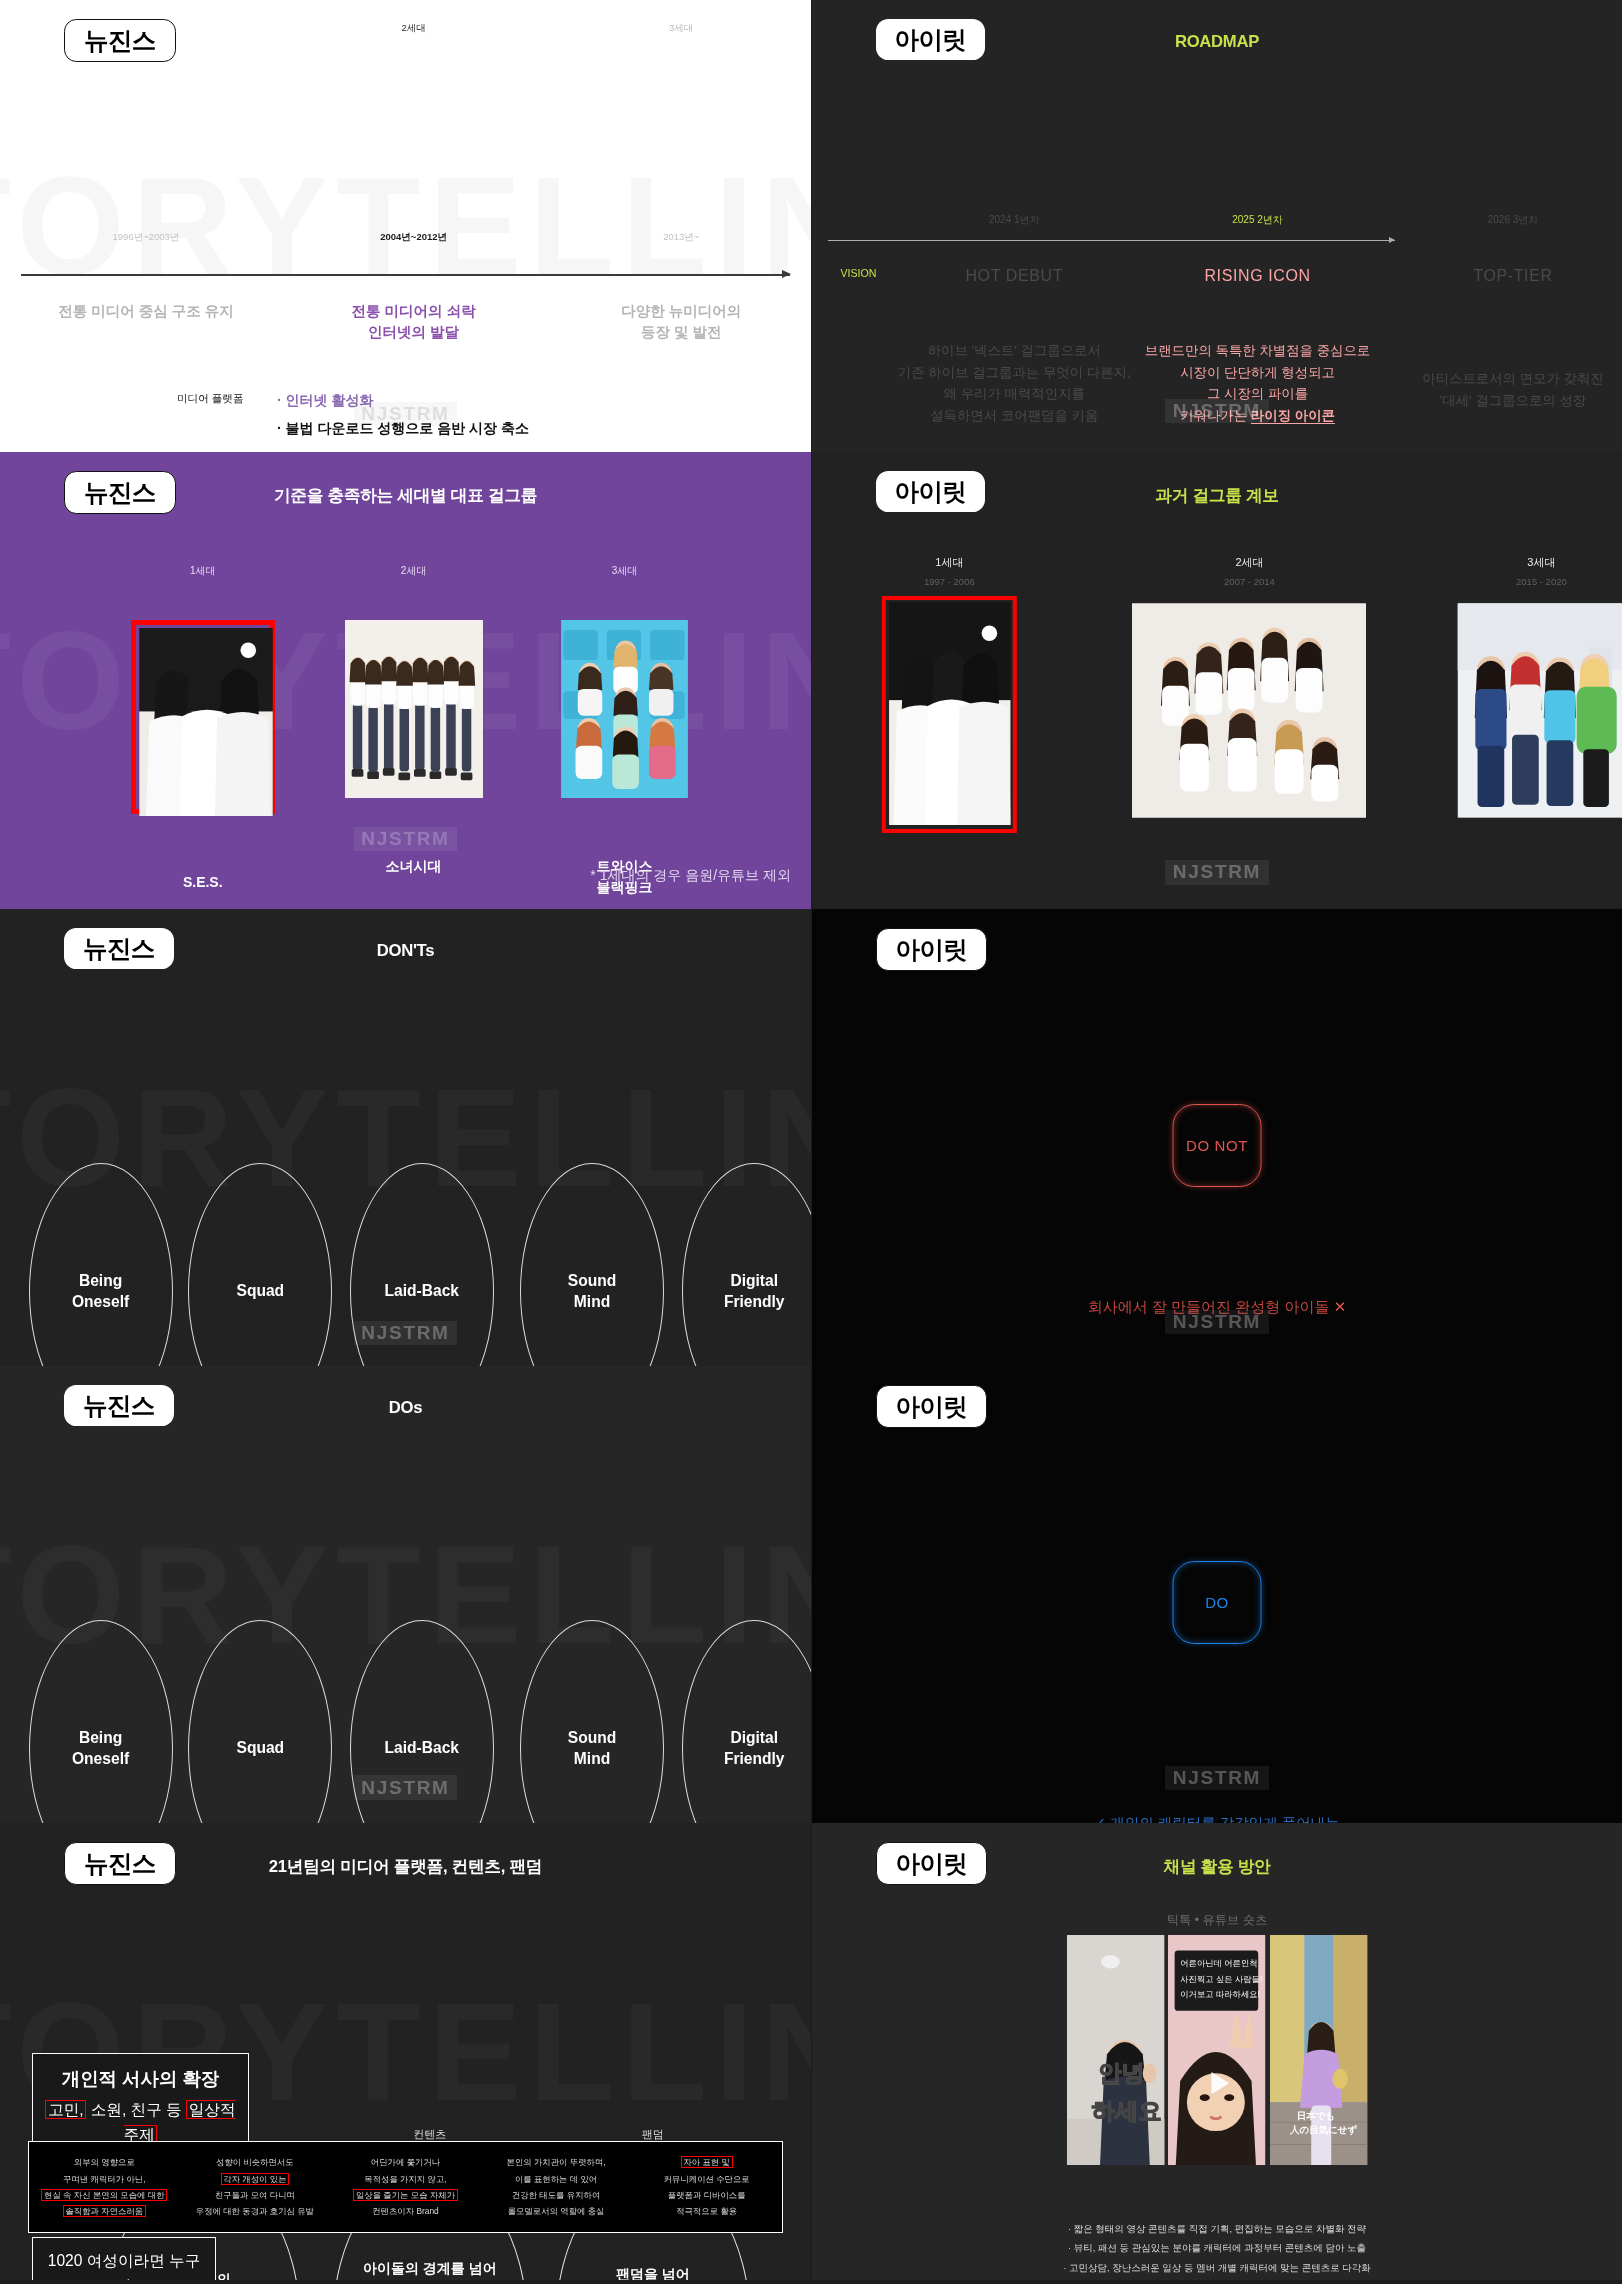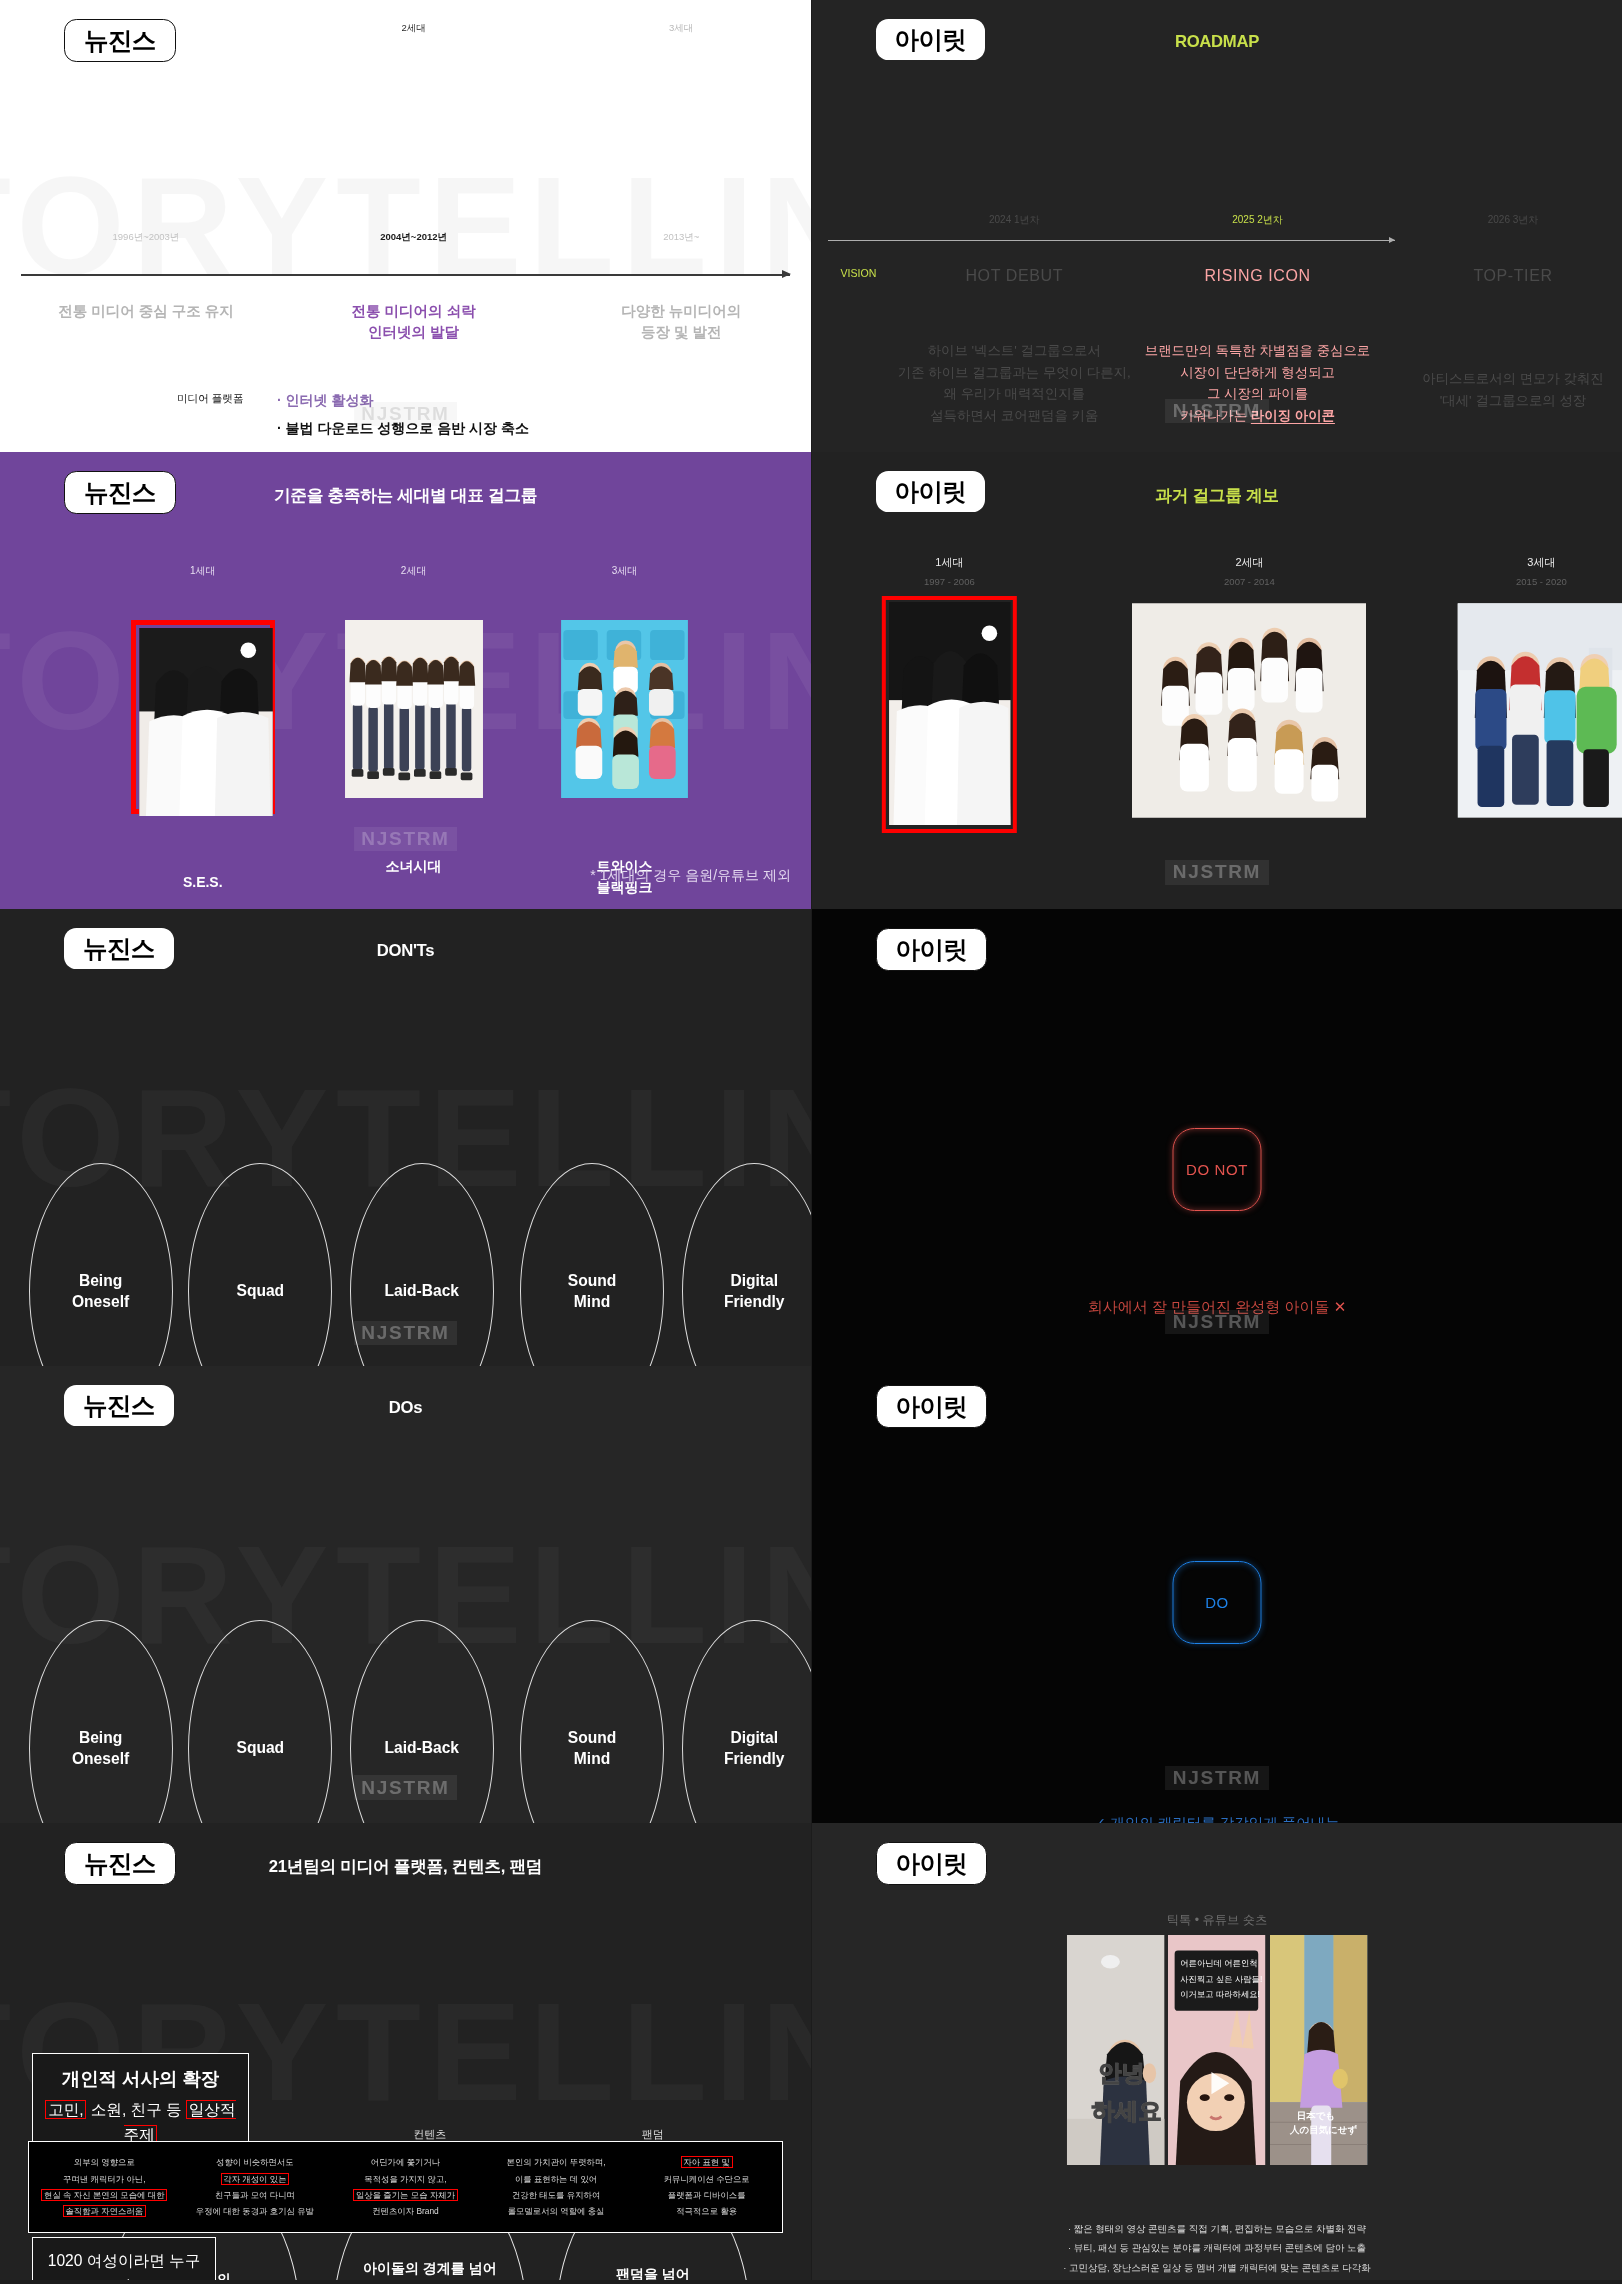--- a/index.html
+++ b/index.html
@@ -106,21 +106,21 @@
   .oval{ position:absolute; width:144px; height:257px; border:1.1px solid #dcdcdc;
      border-radius:50%; transform:translateX(-50%);
      display:flex; align-items:center; justify-content:center; }
   .oval span{ color:#fff; font-size:15.6px; font-weight:700; text-align:center; line-height:1.3; white-space:pre-line;}
 
   
   .neon{ background:#050505; }
   .badge{ position:absolute; top:195px; left:50%; transform:translateX(-50%);
      width:89px; height:83px; border-radius:22px; display:flex; align-items:center; justify-content:center;
      font-size:15px; letter-spacing:0.6px;}
-  .badge.red{ border:1.1px solid #e4544f; color:#e4544f; box-shadow:0 0 7.8px rgba(228,84,79,.45) inset,0 0 6.7px rgba(228,84,79,.35);margin-top:24px;}
+  .badge.red{ border:1.1px solid #e4544f; color:#e4544f; box-shadow:0 0 7.8px rgba(228,84,79,.45) inset,0 0 6.7px rgba(228,84,79,.35);}
   .badge.blue{ border:1.1px solid #1e82e8; color:#1e82e8; box-shadow:0 0 7.8px rgba(30,130,232,.45) inset,0 0 6.7px rgba(30,130,232,.35);}
   .neonline{ position:absolute; left:0; width:100%; text-align:center; white-space:pre-line; }
   .neonline.red{ color:#c6473f; font-size:15px; line-height:1.6; }
   .neonline.blue{ color:#2b6fc2; font-size:14.5px; line-height:1.6; }
   .neonline .x{ color:#e4544f; font-weight:700; }
 
   
   .s9{ background:#222; }
   .s9 .collab{ position:absolute; top:304px; transform:translateX(-50%); font-size:11px; color:#ddd; }
   .s9 .oval2{ position:absolute; top:346px; width:195px; height:307px; border:1.1px solid #e8e8e8;
@@ -558,20 +558,21 @@
           <div><span class="rbx">자아 표현 및</span></div>
           <div>커뮤니케이션 수단으로</div>
           <div>플랫폼과 디바이스를</div>
           <div>적극적으로 활용</div>
         </div>
       </div>
   </div>
 
   <div class="slide s10">
     <div class="brandchip">아이릿</div>
+    <div class="slide-title lime">채널 활용 방안</div>
     <div class="sub">틱톡 • 유튜브 숏츠</div>
     <div class="gal">
       <div class="card">
         <svg width="98" height="273" viewBox="0 0 175 490">
           <rect width="175" height="490" fill="#d9d5d0"></rect>
           <rect y="330" width="175" height="160" fill="#cfcac4"></rect>
           <ellipse cx="78" cy="48" rx="17" ry="12" fill="#efefef"></ellipse>
           <circle cx="104" cy="218" r="30" fill="#e7c5a8"></circle>
           <path d="M72 214 q32 -44 64 0 l6 62 h-76z" fill="#161616"></path>
           <path d="M66 262 q38 -16 76 0 l10 228 h-96z" fill="#2c3240"></path>

